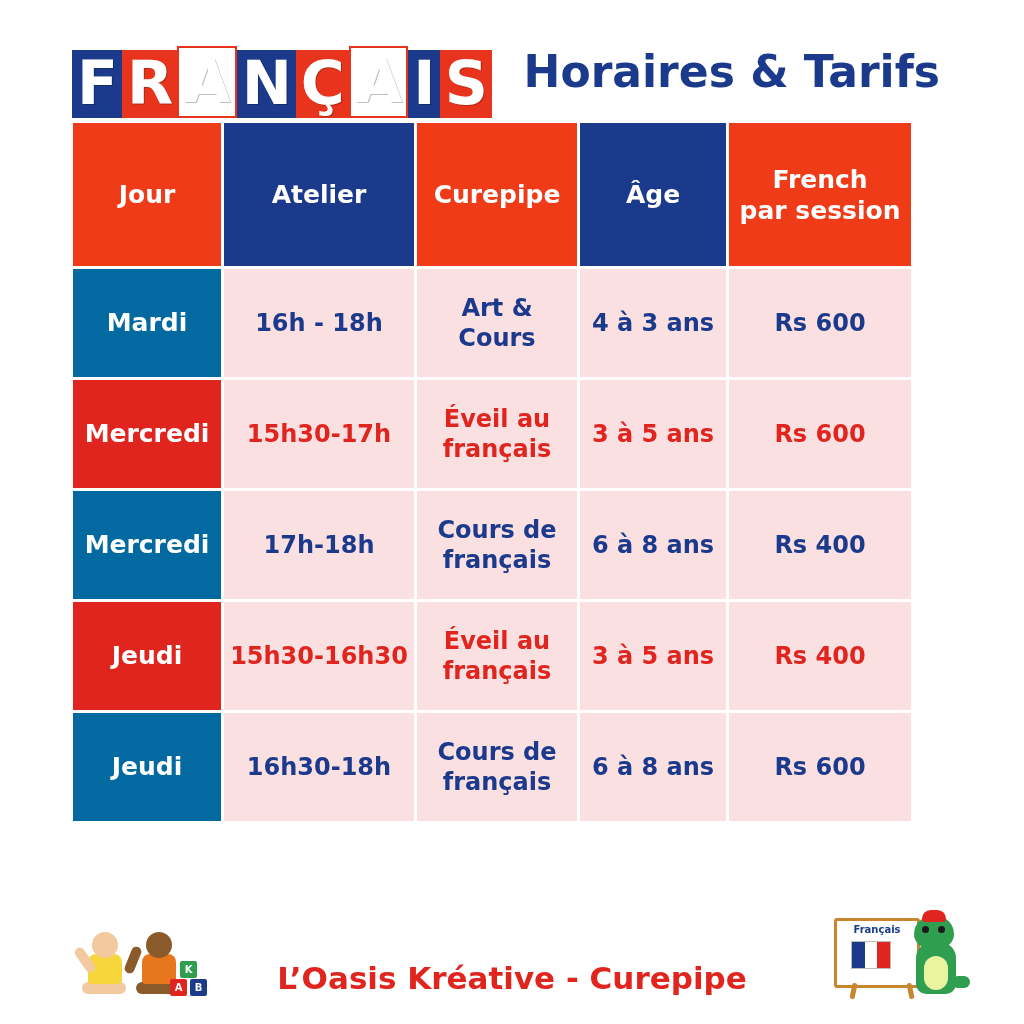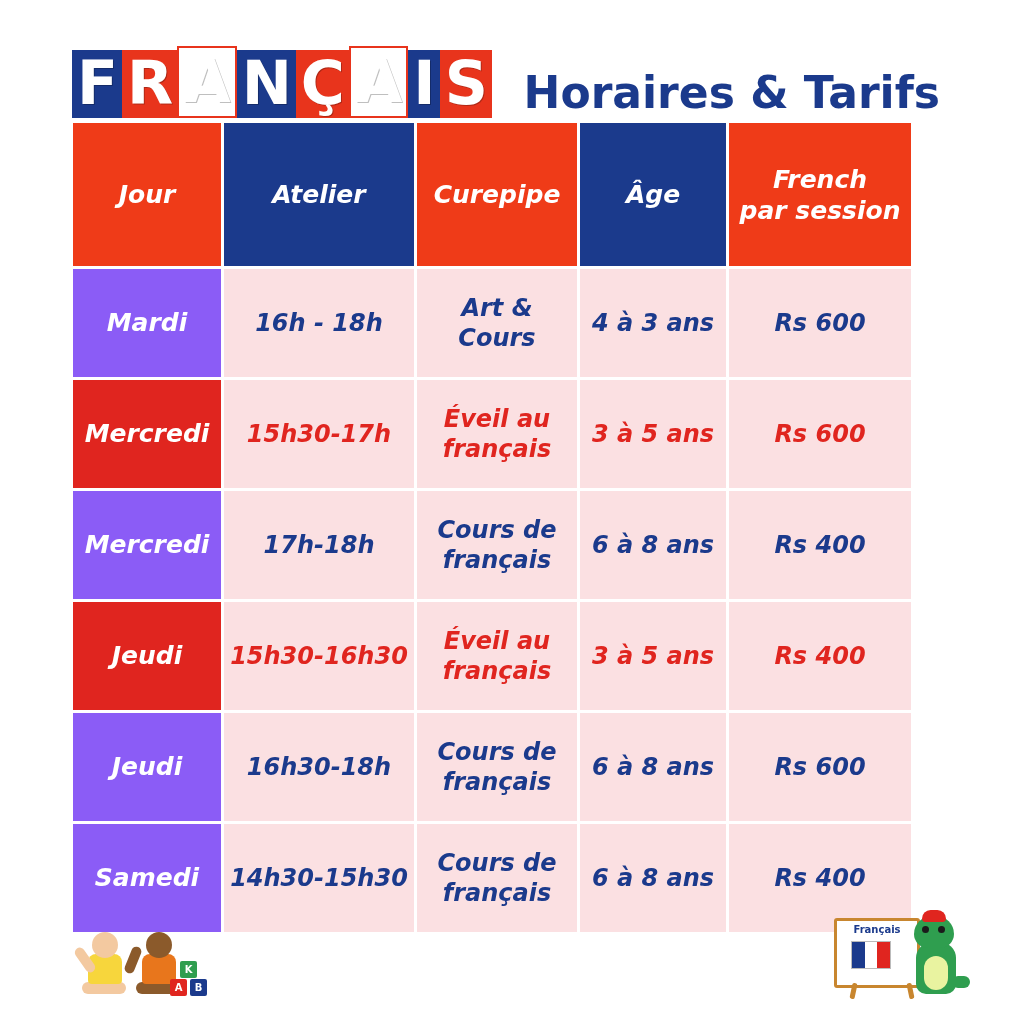--- a/index.html
+++ b/index.html
@@ -51,29 +51,27 @@
 
   .title {
     position: absolute;
     right: 84px; top: 18px;
     font-family: "DejaVu Sans", sans-serif;
     font-size: 44px;
     font-weight: bold;
     color: #1b3a8c;
     letter-spacing: 0px;
     white-space: nowrap;
-    margin-top: 21px;
   }
 
   
   .table-wrap {
     position: absolute;
     left: 70px; top: 120px;
     width: 832px;
-    font-style: italic;
   }
   table {
     border-collapse: separate;
     border-spacing: 3px;
     width: 832px;
     table-layout: fixed;
   }
   col.c-jour   { width: 148px; }
   col.c-hor    { width: 190px; }
   col.c-atl    { width: 160px; }
@@ -96,21 +94,21 @@
   th.h-red  { background: #ef3b18; }
   th.h-blue { background: #1b3a8c; }
 
   tbody tr { height: 108px; }
   td { height: 108px; font-size: 24px; line-height: 30px; }
 
   td.day {
     color: #ffffff;
     font-size: 25px;
   }
-  td.day-blue { background: #8b5cf6; }
+  td.day-blue { background: #0369a1; }
   td.day-red  { background: #e0251f; }
 
   td.cell { background: #fbe0e2; }
   td.cell.blue-text { color: #1b3a8c; }
   td.cell.red-text  { color: #e0251f; }
 
   
   .footer {
     position: absolute;
     left: 0; right: 0;
@@ -318,35 +316,26 @@
           <td class="day day-blue">Jeudi</td>
           <td class="cell blue-text">16h30-18h</td>
           <td class="cell blue-text">
             <div>Cours de</div>
             <div>français</div>
           </td>
           <td class="cell blue-text">6 à 8 ans</td>
           <td class="cell blue-text">Rs 600</td>
         </tr>
 
-        <tr>
-          <td class="day day-blue">Samedi</td>
-          <td class="cell blue-text">14h30-15h30</td>
-          <td class="cell blue-text">
-            <div>Cours de</div>
-            <div>français</div>
-          </td>
-          <td class="cell blue-text">6 à 8 ans</td>
-          <td class="cell blue-text">Rs 400</td>
-        </tr>
 
       </tbody>
     </table>
   </div>
 
+  <div class="footer">L’Oasis Kréative - Curepipe</div>
 
   <div class="kids">
     <div class="kid" style="left:4px;">
       <div class="legs" style="background:#f3c9a0; left:0; bottom:2px;"></div>
       <div class="body" style="background:#f7d63c; left:6px; bottom:12px;"></div>
       <div class="head" style="background:#f3c9a0; left:10px; bottom:38px;"></div>
       <div class="arm" style="background:#f3c9a0; left:-2px; bottom:22px; transform:rotate(-35deg);"></div>
     </div>
     <div class="kid" style="left:58px;">
       <div class="legs" style="background:#8b5a2b; left:0; bottom:2px;"></div>

